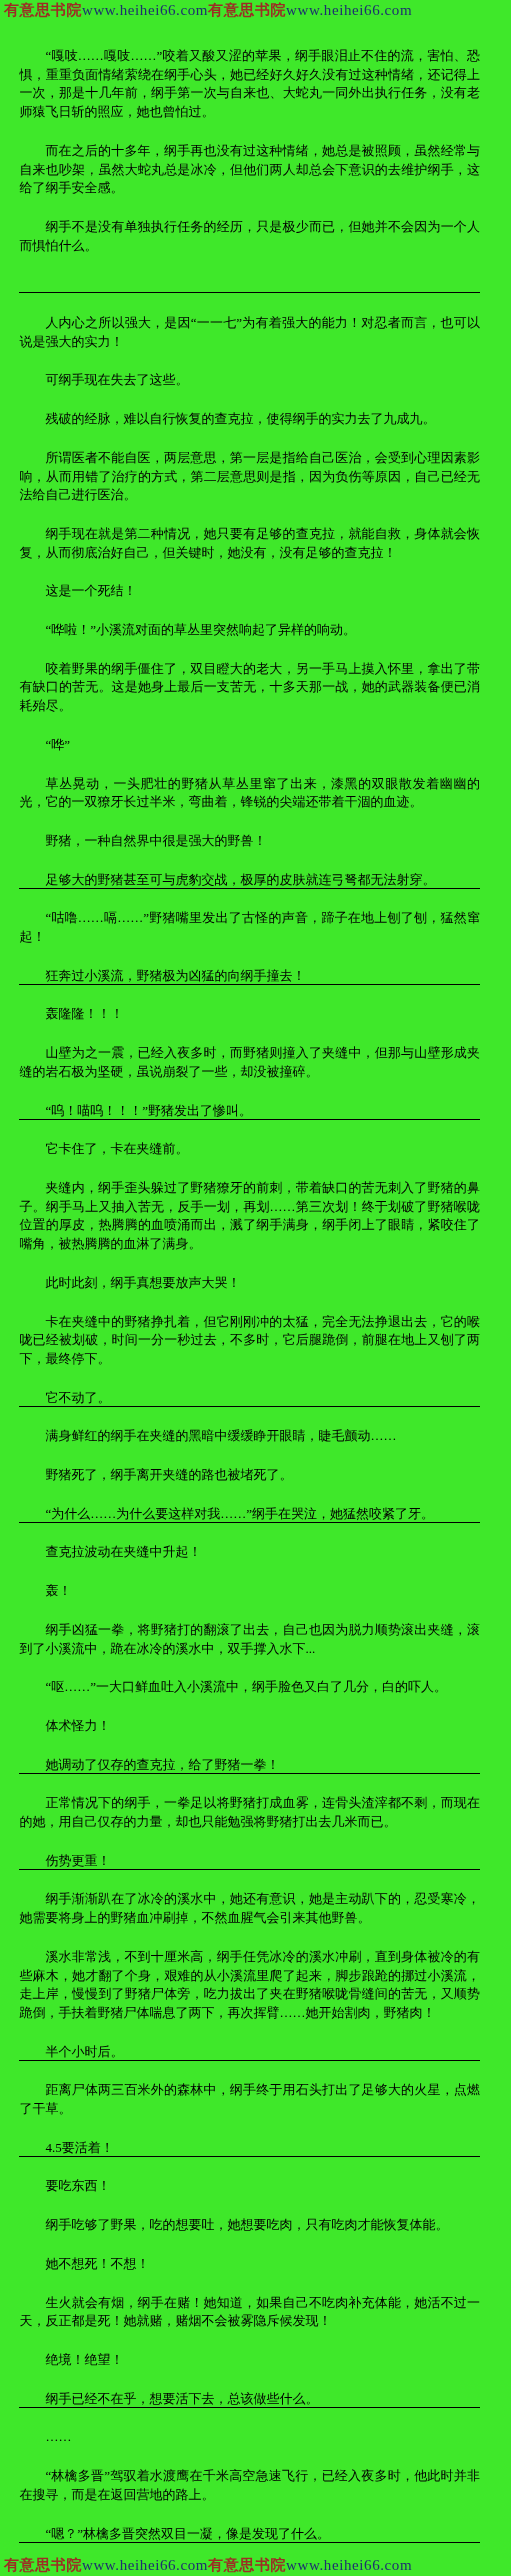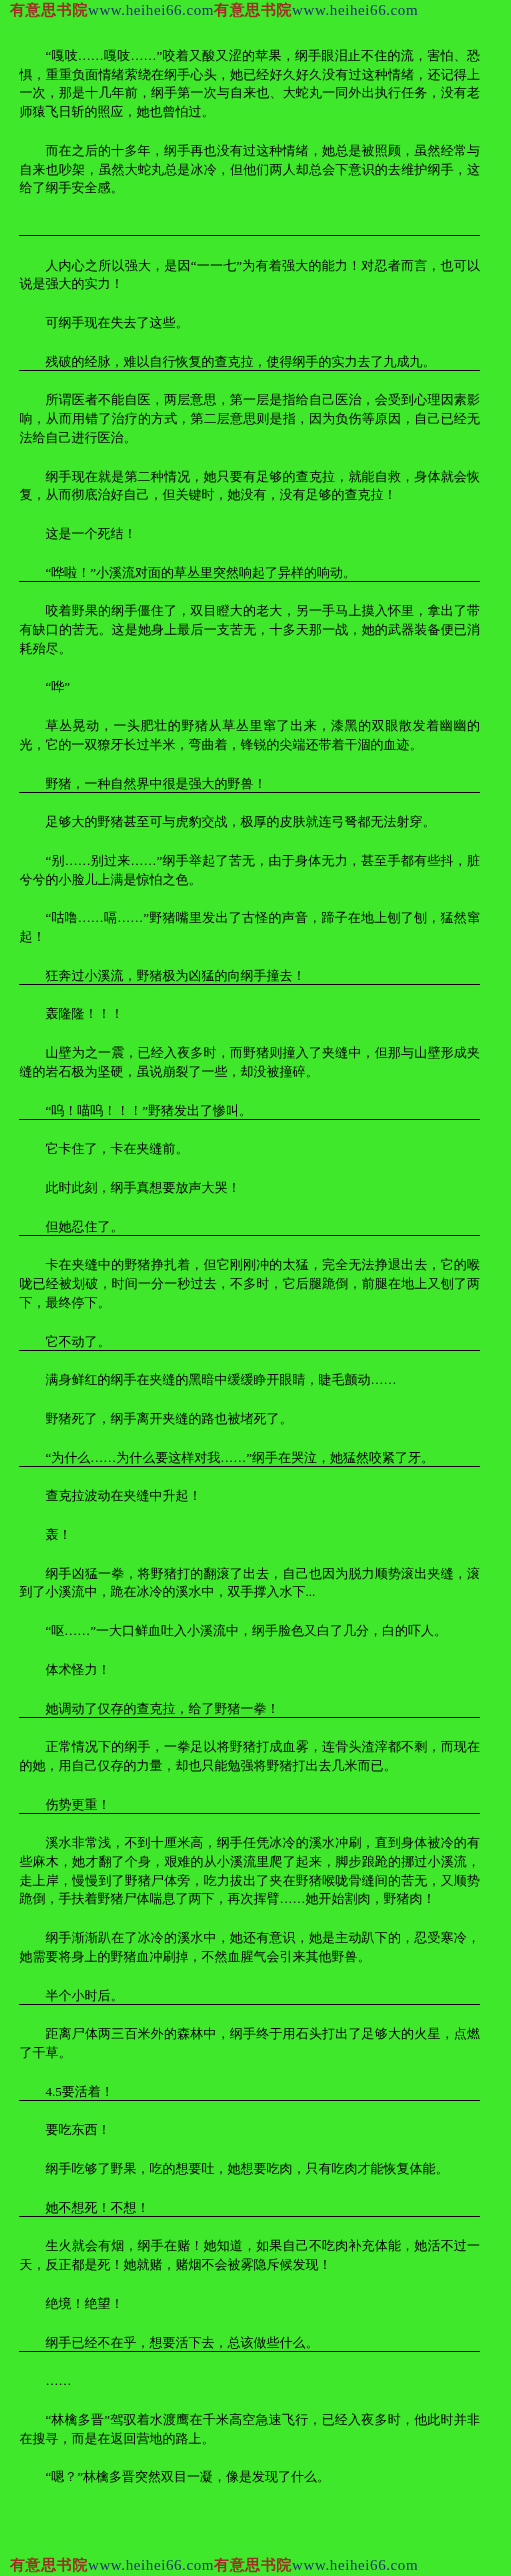--- a/index.html
+++ b/index.html
@@ -12,21 +12,21 @@
     height: 2576px;
     background: #3fe82a;
     font-family: "Liberation Serif", "DejaVu Serif", serif;
     overflow: hidden;
   }
   .wm {
     white-space: nowrap;
     overflow: hidden;
     font-size: 15px;
     line-height: 18px;
-    padding-left: 10px;
+    padding-left: 4px;
     user-select: none;
   }
   .wm-top { padding-top: 1.3px; }
   .wm-bottom {
     position: absolute;
     left: 0;
     right: 0;
     bottom: 1.9px;
   }
   .wm .site-name {
@@ -59,57 +59,57 @@
 </head>
 <body style="background: rgb(63, 232, 42);">
 
 <div class="wm wm-top">
   <span class="site-name" style="color: rgb(156, 46, 36);">有意思书院</span><span class="site-url" style="color: rgb(29, 47, 112);">www.heihei66.com</span><span class="site-name" style="color: rgb(156, 46, 36);">有意思书院</span><span class="site-url" style="color: rgb(29, 47, 112);">www.heihei66.com</span>
 </div>
 
 <div class="content">
     <div class="para">“嘎吱……嘎吱……”咬着又酸又涩的苹果，纲手眼泪止不住的流，害怕、恐惧，重重负面情绪萦绕在纲手心头，她已经好久好久没有过这种情绪，还记得上一次，那是十几年前，纲手第一次与自来也、大蛇丸一同外出执行任务，没有老师猿飞日斩的照应，她也曾怕过。</div>
     <div class="para">而在之后的十多年，纲手再也没有过这种情绪，她总是被照顾，虽然经常与自来也吵架，虽然大蛇丸总是冰冷，但他们两人却总会下意识的去维护纲手，这给了纲手安全感。</div>
+    <div class="para">纲手不是没有单独执行任务的经历，只是极少而已，但她并不会因为一个人而惧怕什么。</div>
     <div class="para empty"></div>
     <div class="para">人内心之所以强大，是因“一一七”为有着强大的能力！对忍者而言，也可以说是强大的实力！</div>
     <div class="para">可纲手现在失去了这些。</div>
     <div class="para">残破的经脉，难以自行恢复的查克拉，使得纲手的实力去了九成九。</div>
     <div class="para">所谓医者不能自医，两层意思，第一层是指给自己医治，会受到心理因素影响，从而用错了治疗的方式，第二层意思则是指，因为负伤等原因，自己已经无法给自己进行医治。</div>
     <div class="para">纲手现在就是第二种情况，她只要有足够的查克拉，就能自救，身体就会恢复，从而彻底治好自己，但关键时，她没有，没有足够的查克拉！</div>
     <div class="para">这是一个死结！</div>
     <div class="para">“哗啦！”小溪流对面的草丛里突然响起了异样的响动。</div>
     <div class="para">咬着野果的纲手僵住了，双目瞪大的老大，另一手马上摸入怀里，拿出了带有缺口的苦无。这是她身上最后一支苦无，十多天那一战，她的武器装备便已消耗殆尽。</div>
     <div class="para">“哗”</div>
     <div class="para">草丛晃动，一头肥壮的野猪从草丛里窜了出来，漆黑的双眼散发着幽幽的光，它的一双獠牙长过半米，弯曲着，锋锐的尖端还带着干涸的血迹。</div>
     <div class="para">野猪，一种自然界中很是强大的野兽！</div>
     <div class="para">足够大的野猪甚至可与虎豹交战，极厚的皮肤就连弓弩都无法射穿。</div>
-    <div class="para">“别……别过来……”纲手举起了苦无，由于身体无力，甚至手都有些抖，脏兮兮的小脸儿上满是惊怕之色。</div>
     <div class="para">“咕噜……嗝……”野猪嘴里发出了古怪的声音，蹄子在地上刨了刨，猛然窜起！</div>
     <div class="para">狂奔过小溪流，野猪极为凶猛的向纲手撞去！</div>
     <div class="para">轰隆隆！！！</div>
     <div class="para">山壁为之一震，已经入夜多时，而野猪则撞入了夹缝中，但那与山壁形成夹缝的岩石极为坚硬，虽说崩裂了一些，却没被撞碎。</div>
     <div class="para">“呜！喵呜！！！”野猪发出了惨叫。</div>
     <div class="para">它卡住了，卡在夹缝前。</div>
+    <div class="para">夹缝内，纲手歪头躲过了野猪獠牙的前刺，带着缺口的苦无刺入了野猪的鼻子。纲手马上又抽入苦无，反手一划，再划……第三次划！终于划破了野猪喉咙位置的厚皮，热腾腾的血喷涌而出，溅了纲手满身，纲手闭上了眼睛，紧咬住了嘴角，被热腾腾的血淋了满身。</div>
     <div class="para">此时此刻，纲手真想要放声大哭！</div>
-    <div class="para">但她忍住了。</div>
     <div class="para">卡在夹缝中的野猪挣扎着，但它刚刚冲的太猛，完全无法挣退出去，它的喉咙已经被划破，时间一分一秒过去，不多时，它后腿跪倒，前腿在地上又刨了两下，最终停下。</div>
     <div class="para">它不动了。</div>
     <div class="para">满身鲜红的纲手在夹缝的黑暗中缓缓睁开眼睛，睫毛颤动……</div>
     <div class="para">野猪死了，纲手离开夹缝的路也被堵死了。</div>
     <div class="para">“为什么……为什么要这样对我……”纲手在哭泣，她猛然咬紧了牙。</div>
     <div class="para">查克拉波动在夹缝中升起！</div>
     <div class="para">轰！</div>
     <div class="para">纲手凶猛一拳，将野猪打的翻滚了出去，自己也因为脱力顺势滚出夹缝，滚到了小溪流中，跪在冰冷的溪水中，双手撑入水下...</div>
     <div class="para">“呕……”一大口鲜血吐入小溪流中，纲手脸色又白了几分，白的吓人。</div>
     <div class="para">体术怪力！</div>
     <div class="para">她调动了仅存的查克拉，给了野猪一拳！</div>
     <div class="para">正常情况下的纲手，一拳足以将野猪打成血雾，连骨头渣滓都不剩，而现在的她，用自己仅存的力量，却也只能勉强将野猪打出去几米而已。</div>
     <div class="para">伤势更重！</div>
+    <div class="para">纲手渐渐趴在了冰冷的溪水中，她还有意识，她是主动趴下的，忍受寒冷，她需要将身上的野猪血冲刷掉，不然血腥气会引来其他野兽。</div>
     <div class="para">溪水非常浅，不到十厘米高，纲手任凭冰冷的溪水冲刷，直到身体被冷的有些麻木，她才翻了个身，艰难的从小溪流里爬了起来，脚步踉跄的挪过小溪流，走上岸，慢慢到了野猪尸体旁，吃力拔出了夹在野猪喉咙骨缝间的苦无，又顺势跪倒，手扶着野猪尸体喘息了两下，再次挥臂……她开始割肉，野猪肉！</div>
-    <div class="para">纲手渐渐趴在了冰冷的溪水中，她还有意识，她是主动趴下的，忍受寒冷，她需要将身上的野猪血冲刷掉，不然血腥气会引来其他野兽。</div>
     <div class="para">半个小时后。</div>
     <div class="para">距离尸体两三百米外的森林中，纲手终于用石头打出了足够大的火星，点燃了干草。</div>
     <div class="para">4.5要活着！</div>
     <div class="para">要吃东西！</div>
     <div class="para">纲手吃够了野果，吃的想要吐，她想要吃肉，只有吃肉才能恢复体能。</div>
     <div class="para">她不想死！不想！</div>
     <div class="para">生火就会有烟，纲手在赌！她知道，如果自己不吃肉补充体能，她活不过一天，反正都是死！她就赌，赌烟不会被雾隐斥候发现！</div>
     <div class="para">绝境！绝望！</div>
     <div class="para">纲手已经不在乎，想要活下去，总该做些什么。</div>
     <div class="para">……</div>

